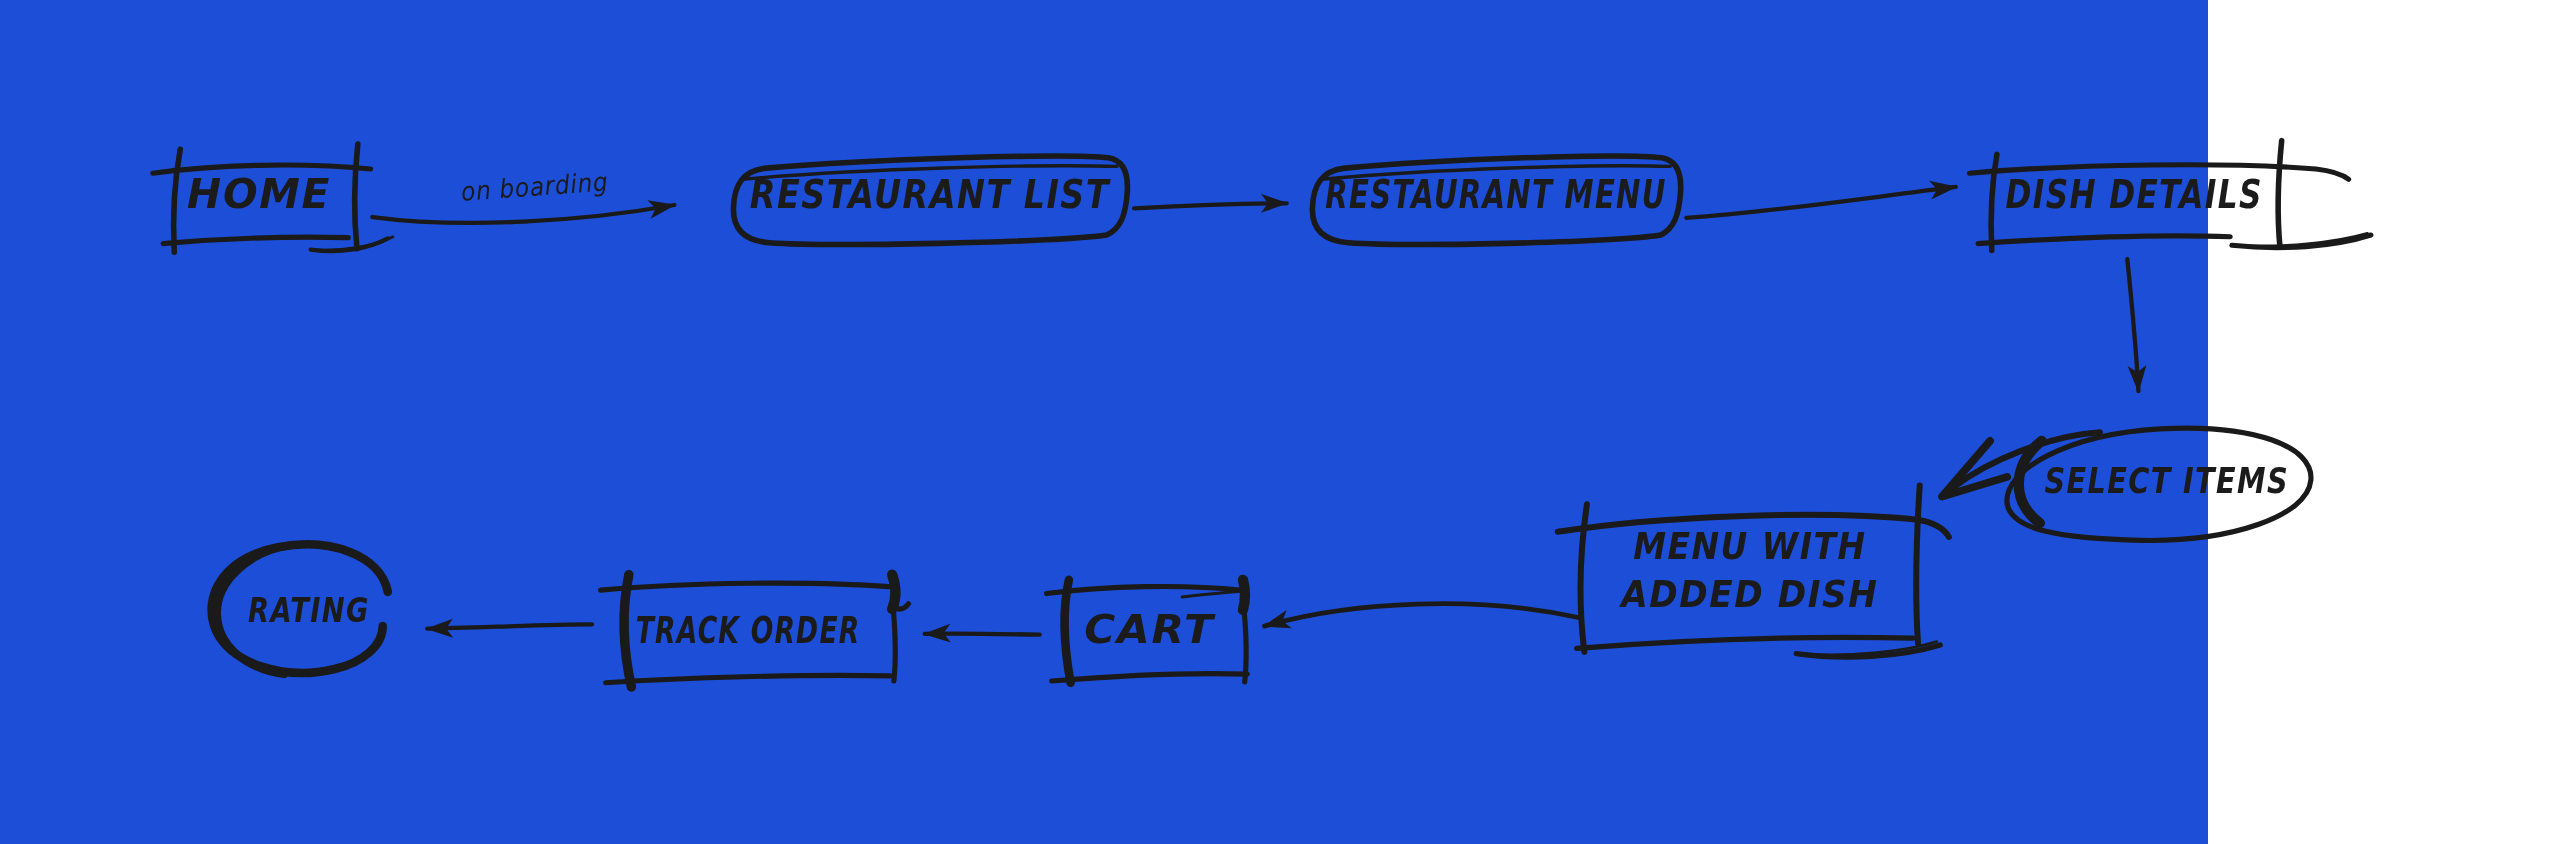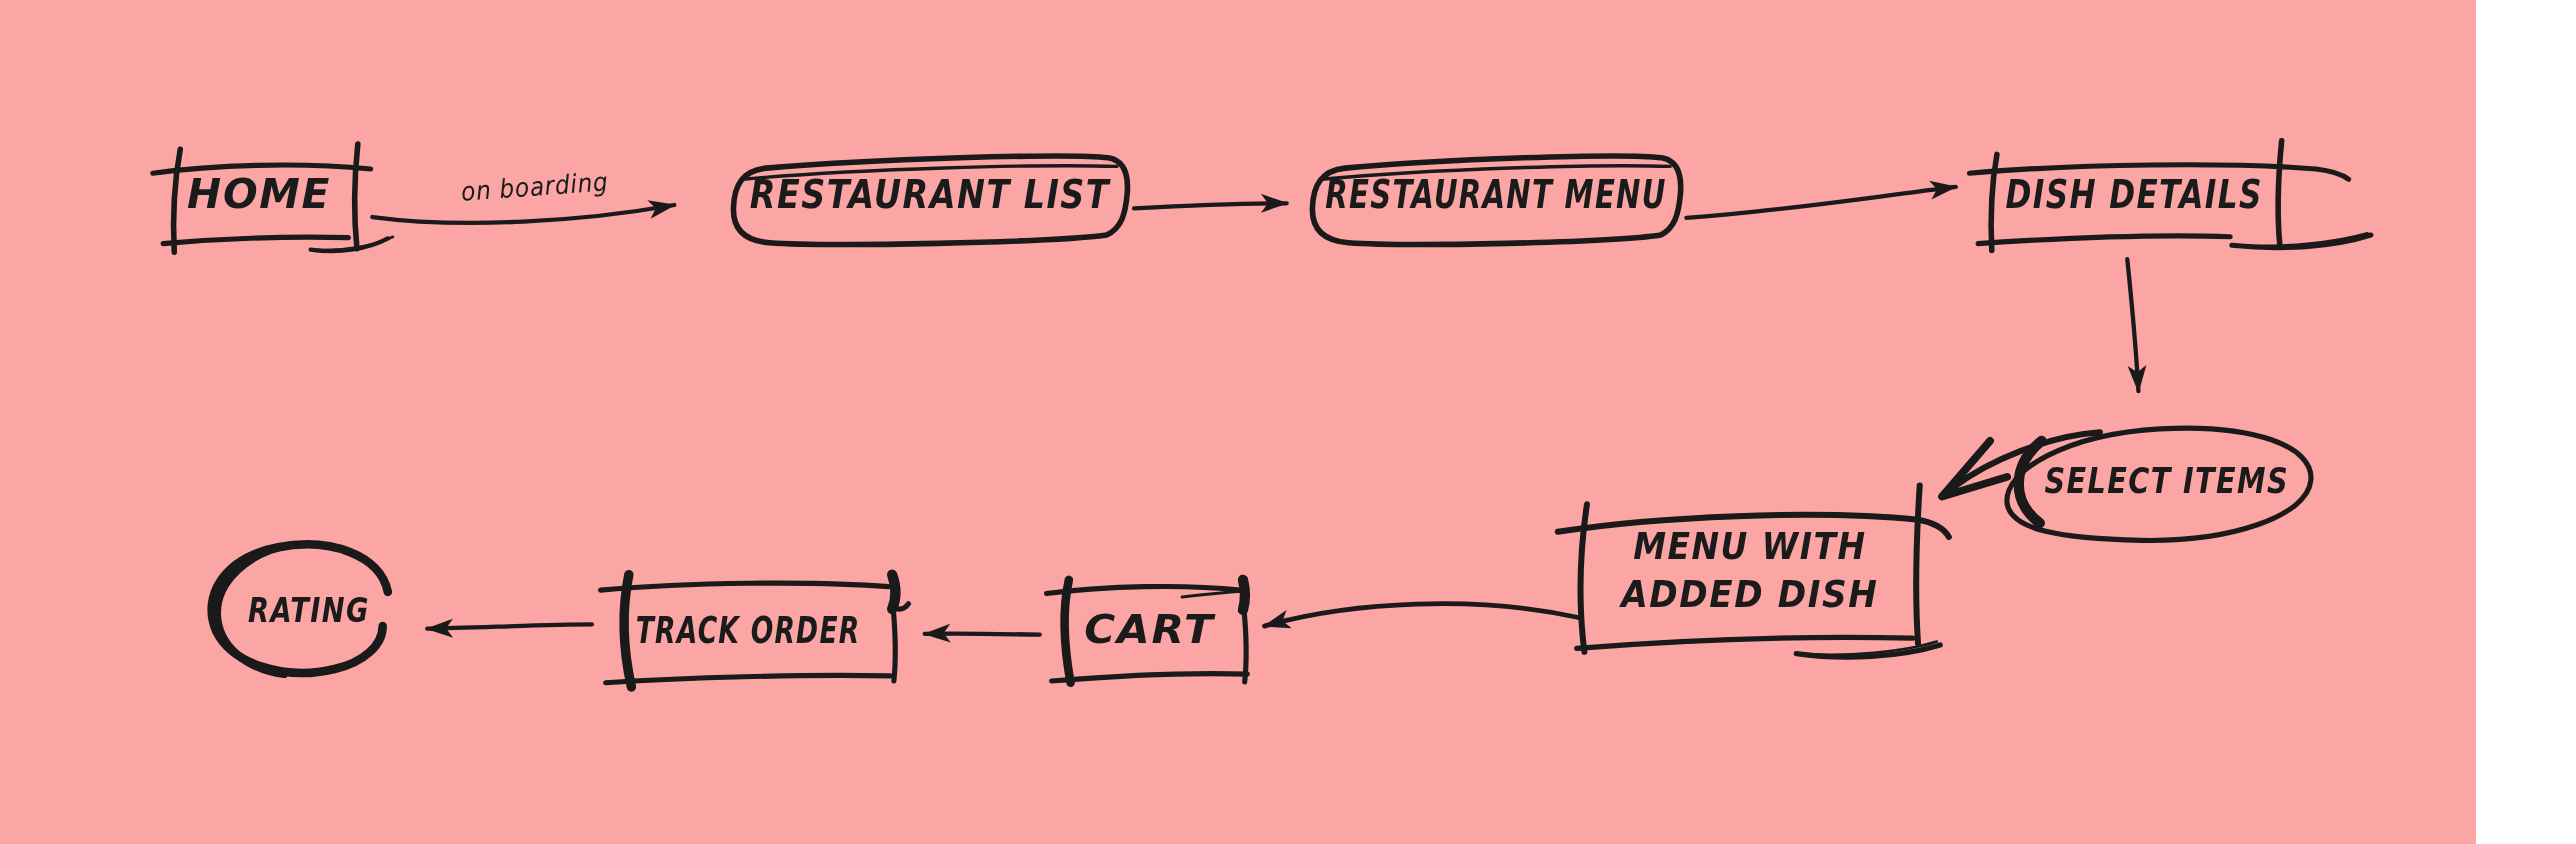--- a/index.html
+++ b/index.html
@@ -5,23 +5,23 @@
   html, body {
     margin: 0;
     padding: 0;
     background: #ffffff;
     width: 2576px;
     height: 844px;
     overflow: hidden;
   }
   .canvas {
     position: relative;
-    width: 2476px;
+    width: 2208px;
     height: 844px;
-    background: #fca5a5;
+    background: #1d4ed8;
   }
   svg { display: block; width: 2576px; height: 844px; }
 
   .ink-stroke {
     fill: none;
     stroke: #1a1a1a;
     stroke-linecap: round;
     stroke-linejoin: round;
   }
   .ink-fill { fill: #1a1a1a; stroke: none; }

